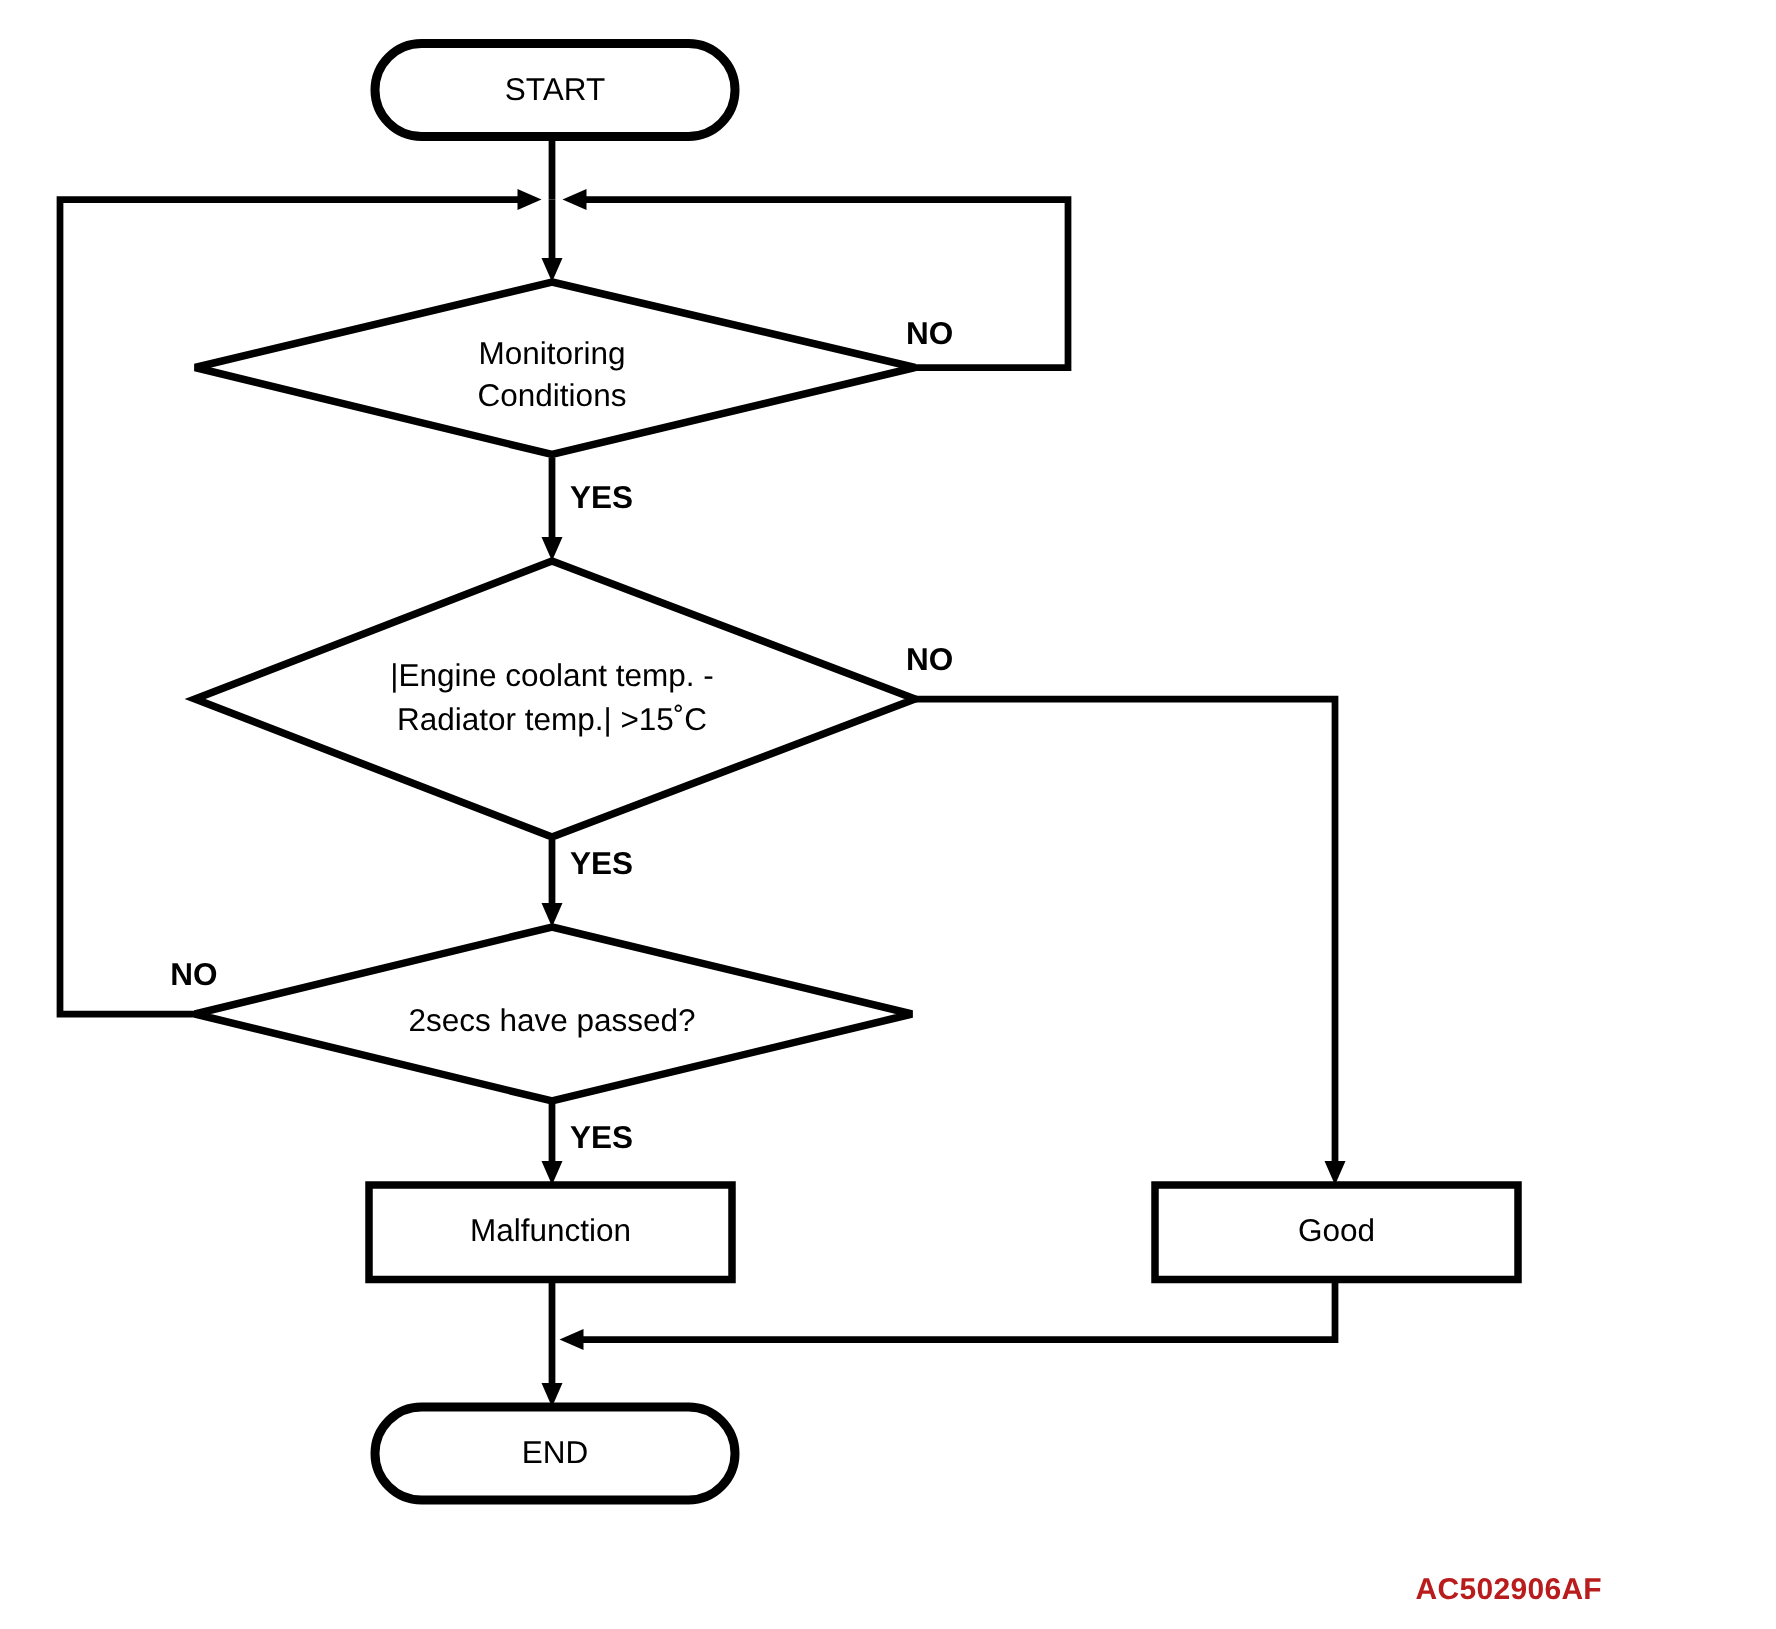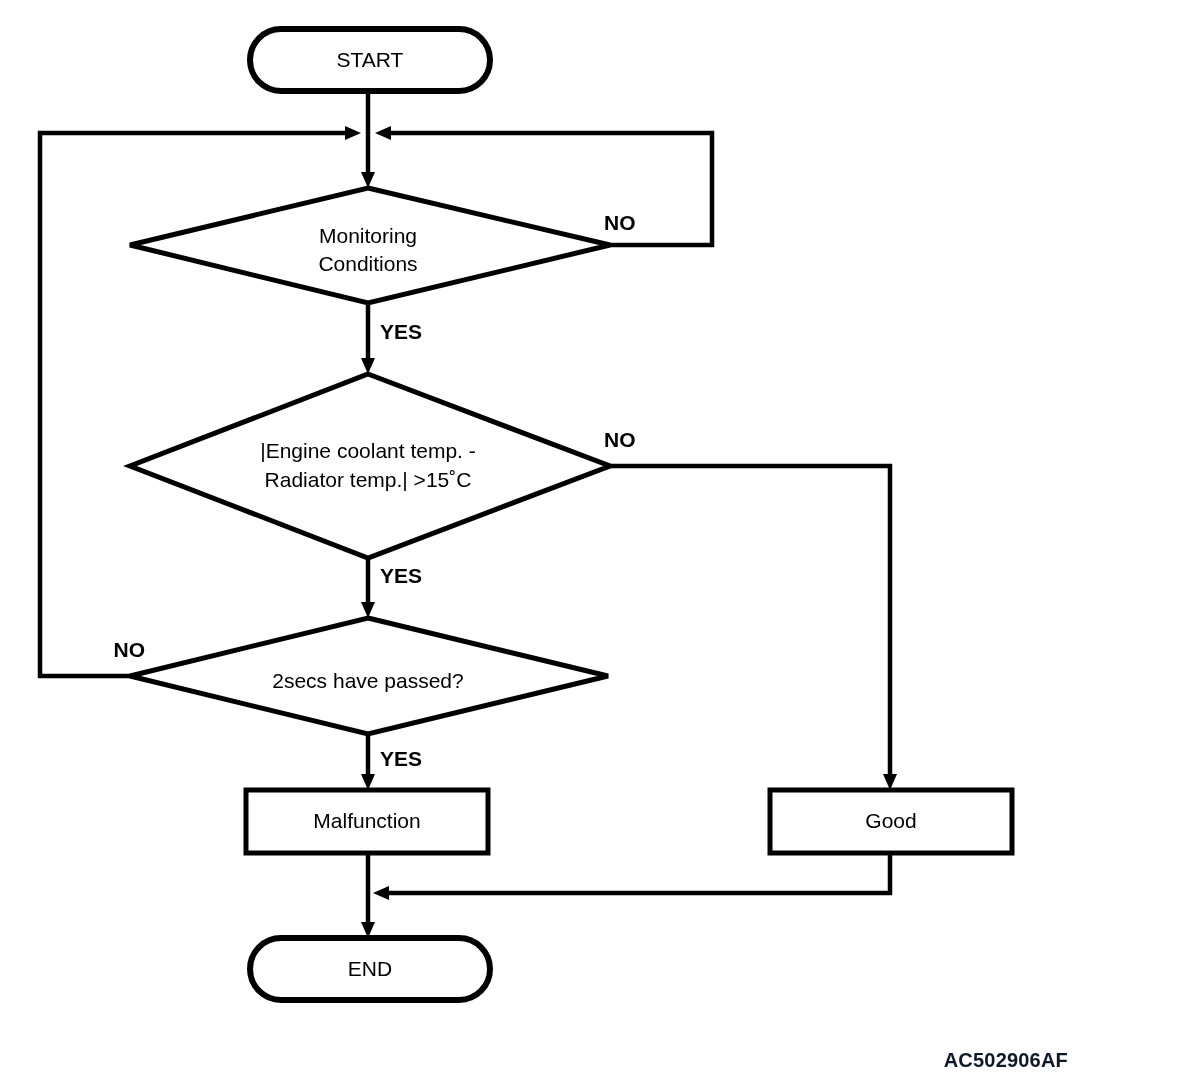--- a/index.html
+++ b/index.html
@@ -61,21 +61,21 @@
   .branch-label.left-of {
     text-anchor: end;
   }
   .ref-code {
     position: absolute;
     right: 20px;
     bottom: 14px;
     font-family: "Liberation Sans", sans-serif;
     font-size: 20px;
     font-weight: bold;
-    color: #0f172a;
+    color: #b91c1c;
     letter-spacing: 0.2px;
   }
 </style>
 </head>
 <body>
 
 <div id="page">
 
   <svg id="flow-svg" viewBox="0 0 1184 1086">
 

